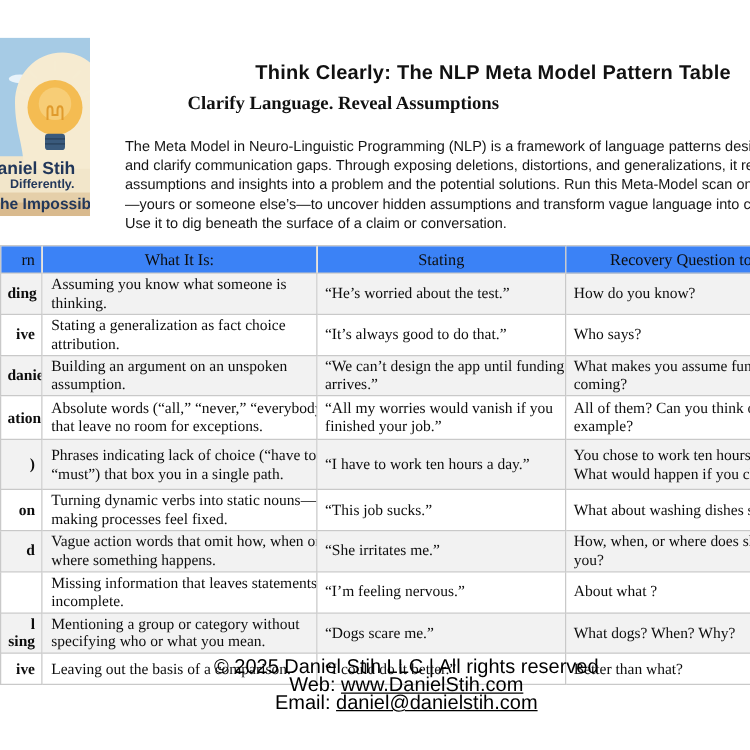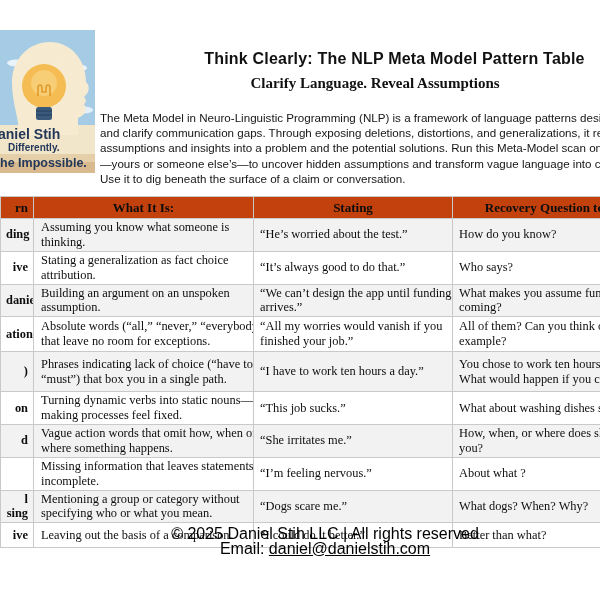--- a/index.html
+++ b/index.html
@@ -2,34 +2,34 @@
 <html><head>
 <meta charset="utf-8">
 <style>
   html,body{margin:0;padding:0;}
   body{
     width:600px;height:600px;position:relative;overflow:hidden;
     background:#ffffff;font-family:"Liberation Sans",sans-serif;color:#111;
   }
   
   .logo{
-    position:absolute;left:0;top:30px;width:95px;height:143px;overflow:hidden;
+    position:absolute;left:0;top:30px;width:72px;height:143px;overflow:hidden;
   }
   .logo svg{position:absolute;left:0;top:0;}
   .logo-text{position:absolute;color:#22375a;font-weight:bold;white-space:nowrap;}
   .logo-line1{left:-2px;top:96px;font-size:14px;}
   .logo-line2{left:8px;top:112px;font-size:10px;}
   .logo-line3{left:0px;top:126px;font-size:12.5px;}
   
   .title{
     position:absolute;left:172px;top:50px;width:445px;text-align:center;
     font-size:16px;font-weight:bold;letter-spacing:.2px;
   }
   .subtitle{
-    position:absolute;left:150px;top:75px;width:450px;text-align:center;
+    position:absolute;left:150px;top:75px;width:450px;
     font-family:"Liberation Serif",serif;font-size:15px;font-weight:bold;
   }
   
   .intro{
     position:absolute;left:100px;top:110px;width:650px;
     font-size:11.6px;line-height:15.2px;white-space:pre;color:#151515;
   }
   
   .ptable{
     position:absolute;left:0;top:196px;width:660px;
@@ -38,21 +38,21 @@
   }
   .ptable col.c1{width:33px;}
   .ptable col.c2{width:220px;}
   .ptable col.c3{width:199px;}
   .ptable col.c4{width:208px;}
   .ptable th,.ptable td{
     border:1px solid #c9c9c9;vertical-align:middle;white-space:pre;overflow:hidden;
     padding:1px 5px;
   }
   .ptable td:last-child,.ptable th:last-child{overflow:visible;}
-  .ptable thead th{font-weight:bold;text-align:center;font-size:13px;background:#c2410c;}
+  .ptable thead th{font-weight:normal;text-align:center;font-size:13px;background:#3b82f6;}
   .ptable thead th.colpat{text-align:right;}
   .ptable td.pat{font-weight:bold;text-align:right;padding-right:5px;margin-left:17px;}
   .ptable td.what{padding-left:7px;}
   .ptable td.ex{padding-left:6px;}
   .ptable td.rec{padding-left:6px;white-space:pre;}
   .ptable thead tr{height:22px;}
   .ptable tbody tr:nth-child(odd){background:#f2f2f2;}
   .ptable tbody tr:nth-child(even){background:#ffffff;}
   .ptable tbody tr:nth-child(1){height:31px;}
   .ptable tbody tr:nth-child(2){height:32px;}
@@ -210,14 +210,15 @@
     <td class="pat">ive</td>
     <td class="what">Leaving out the basis of a comparison.</td>
     <td class="ex">“I could do it better.”</td>
     <td class="rec">Better than what?</td>
   </tr>
     </tbody>
 </table>
 
 <div class="footer">
   <div>© 2025 Daniel Stih LLC | All rights reserved</div>
+  <div><span>Web: </span><a>www.DanielStih.com</a></div>
   <div><span>Email: </span><a>daniel@danielstih.com</a></div>
 </div>
 
 </body></html>

